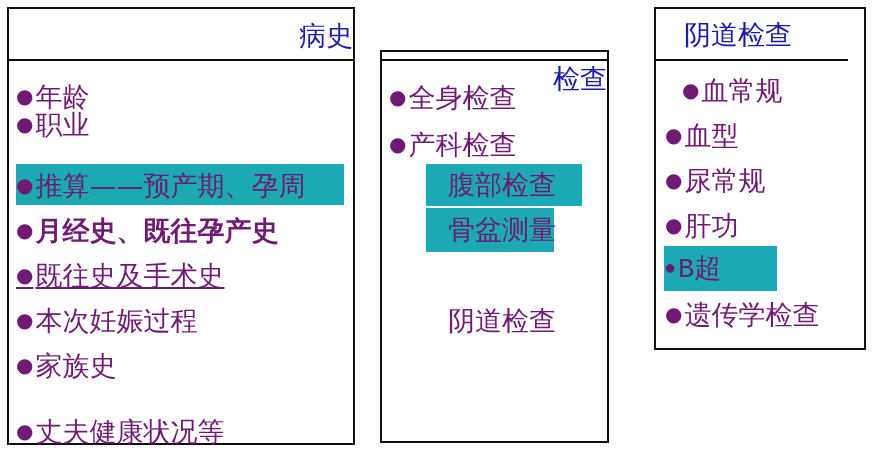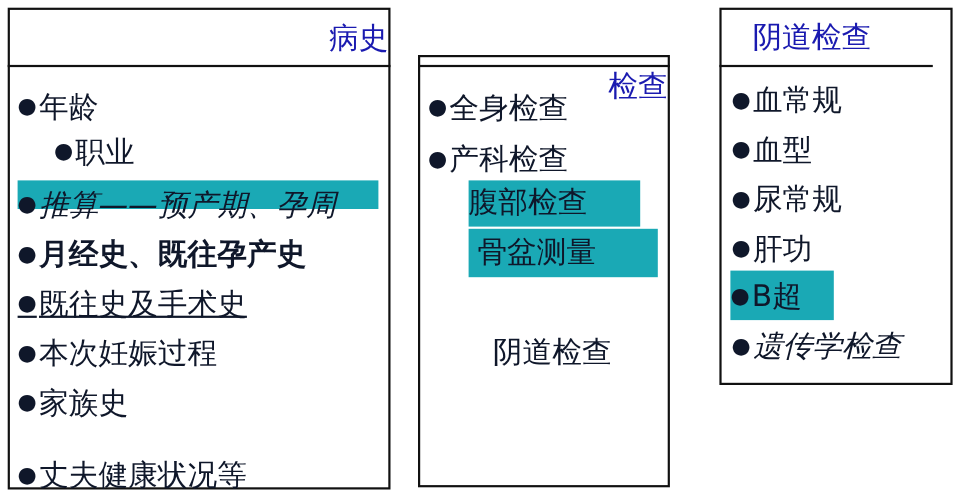--- a/index.html
+++ b/index.html
@@ -8,53 +8,53 @@
     font-family: "DejaVu Sans", "Liberation Sans", sans-serif; overflow: hidden;
   }
   .panel {
     position: absolute; border: 2px solid #111; background: #fff; box-sizing: border-box;
   }
   .panel-header {
     color: #1a1ab0; font-size: 27px; text-align: right; box-sizing: border-box; padding-left: 22px;
   }
   .divider { position: absolute; height: 2px; background: #111; }
   .item {
-    position: absolute; font-size: 27px; color: #0f172a; white-space: nowrap; line-height: 40px;
+    position: absolute; font-size: 27px; color: #701a75; white-space: nowrap; line-height: 40px;
   }
   .hl { background: #1aa9b5; }
   .bullet { font-size: 20px; vertical-align: 3px; margin-right: 2px; }
 </style>
 </head>
 <body>
 
 <div class="panel" style="left:7px;top:7px;width:348px;height:438px;">
   <div class="panel-header" style="height:53px;line-height:53px;">病史</div>
 </div>
 <div class="divider" style="left:7px;top:59px;width:348px;"></div>
 <div class="item" style="left:16px;top:76px;"><span class="bullet">●</span><span>年龄</span></div>
-<div class="item" style="left:16px;top:117px;margin-left:33px;"><span class="bullet">●</span><span>职业</span></div>
-<div class="item hl" style="left:16px;top:164px;width:328px;height:26px;line-height:42px;font-style:italic;"><span class="bullet">●</span><span>推算——预产期、孕周</span></div>
+<div class="item" style="left:16px;top:104px;"><span class="bullet">●</span><span>职业</span></div>
+<div class="item hl" style="left:16px;top:164px;width:328px;height:41px;line-height:42px;"><span class="bullet">●</span><span>推算——预产期、孕周</span></div>
 <div class="item" style="left:16px;top:210px;font-weight:bold;"><span class="bullet">●</span><span>月经史、既往孕产史</span></div>
 <div class="item" style="left:16px;top:255px;text-decoration:underline;"><span class="bullet">●</span><span>既往史及手术史</span></div>
 <div class="item" style="left:16px;top:300px;text-align:right;"><span class="bullet">●</span><span>本次妊娠过程</span></div>
 <div class="item" style="left:16px;top:345px;"><span class="bullet">●</span><span>家族史</span></div>
 <div class="item" style="left:16px;top:411px;"><span class="bullet">●</span><span>丈夫健康状况等</span></div>
 
 <div class="panel" style="left:380px;top:7px;width:229px;height:393px;margin-top:43px;">
   <div class="panel-header" style="height:53px;line-height:53px;">检查</div>
 </div>
 <div class="divider" style="left:380px;top:59px;width:229px;"></div>
 <div class="item" style="left:389px;top:77px;"><span class="bullet">●</span><span>全身检查</span></div>
 <div class="item" style="left:389px;top:124px;"><span class="bullet">●</span><span>产科检查</span></div>
-<div class="item hl" style="left:426px;top:164px;width:156px;height:42px;line-height:42px;box-sizing:border-box;"><span>腹部检查</span></div>
-<div class="item hl" style="left:426px;top:208px;width:172px;height:44px;line-height:44px;padding-left:8px;box-sizing:border-box;"><span>骨盆测量</span></div>
+<div class="item hl" style="left:426px;top:164px;width:156px;height:42px;line-height:42px;padding-left:22px;box-sizing:border-box;"><span>腹部检查</span></div>
+<div class="item hl" style="left:426px;top:208px;width:128px;height:44px;line-height:44px;padding-left:22px;box-sizing:border-box;"><span>骨盆测量</span></div>
 <div class="item" style="left:448px;top:256px;margin-top:45px;"><span>阴道检查</span></div>
 
 <div class="panel" style="left:654px;top:7px;width:212px;height:343px;">
   <div class="panel-header" style="height:52px;line-height:52px;text-align:left;padding-left:28px;width:170px;">阴道检查</div>
 </div>
 <div class="divider" style="left:654px;top:59px;width:194px;"></div>
-<div class="item" style="left:665px;top:70px;"><span class="bullet">●</span><span>血常规</span></div>
+<div class="item" style="left:682px;top:70px;"><span class="bullet">●</span><span>血常规</span></div>
 <div class="item" style="left:665px;top:115px;"><span class="bullet">●</span><span>血型</span></div>
 <div class="item" style="left:665px;top:160px;"><span class="bullet">●</span><span>尿常规</span></div>
 <div class="item" style="left:665px;top:205px;"><span class="bullet">●</span><span>肝功</span></div>
-<div class="item hl" style="left:664px;top:246px;width:94px;height:45px;line-height:45px;"><span class="bullet">●</span><span>B超</span></div>
-<div class="item" style="left:665px;top:294px;font-style:italic;"><span class="bullet">●</span><span>遗传学检查</span></div>
+<div class="item hl" style="left:664px;top:246px;width:113px;height:45px;line-height:45px;font-family:Liberation Mono, monospace;"><span class="bullet">●</span><span>B超</span></div>
+<div class="item" style="left:665px;top:294px;"><span class="bullet">●</span><span>遗传学检查</span></div>
 
 </body></html>

